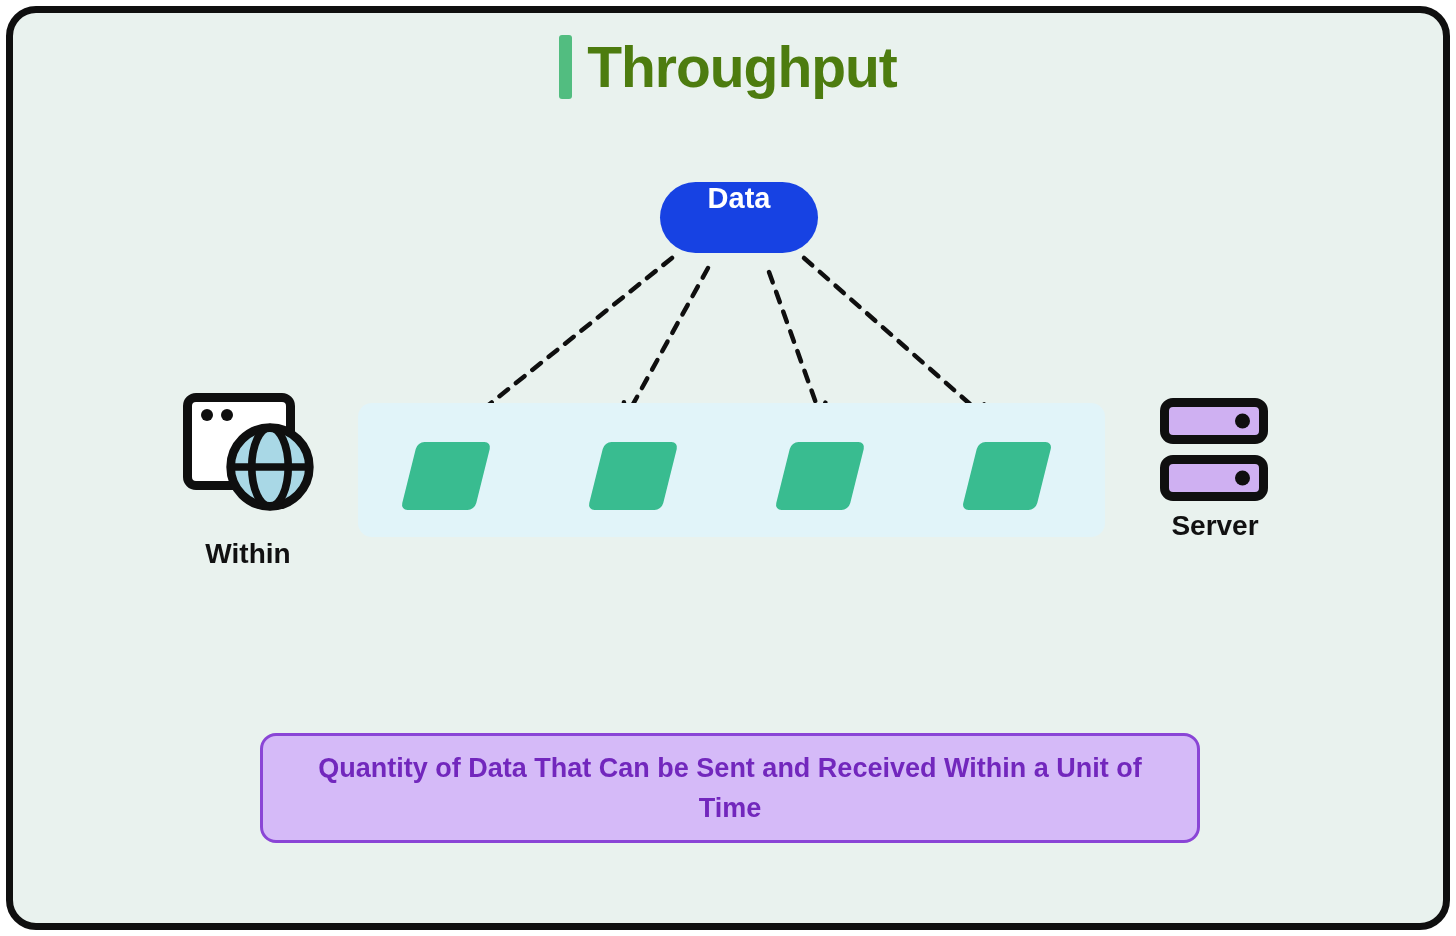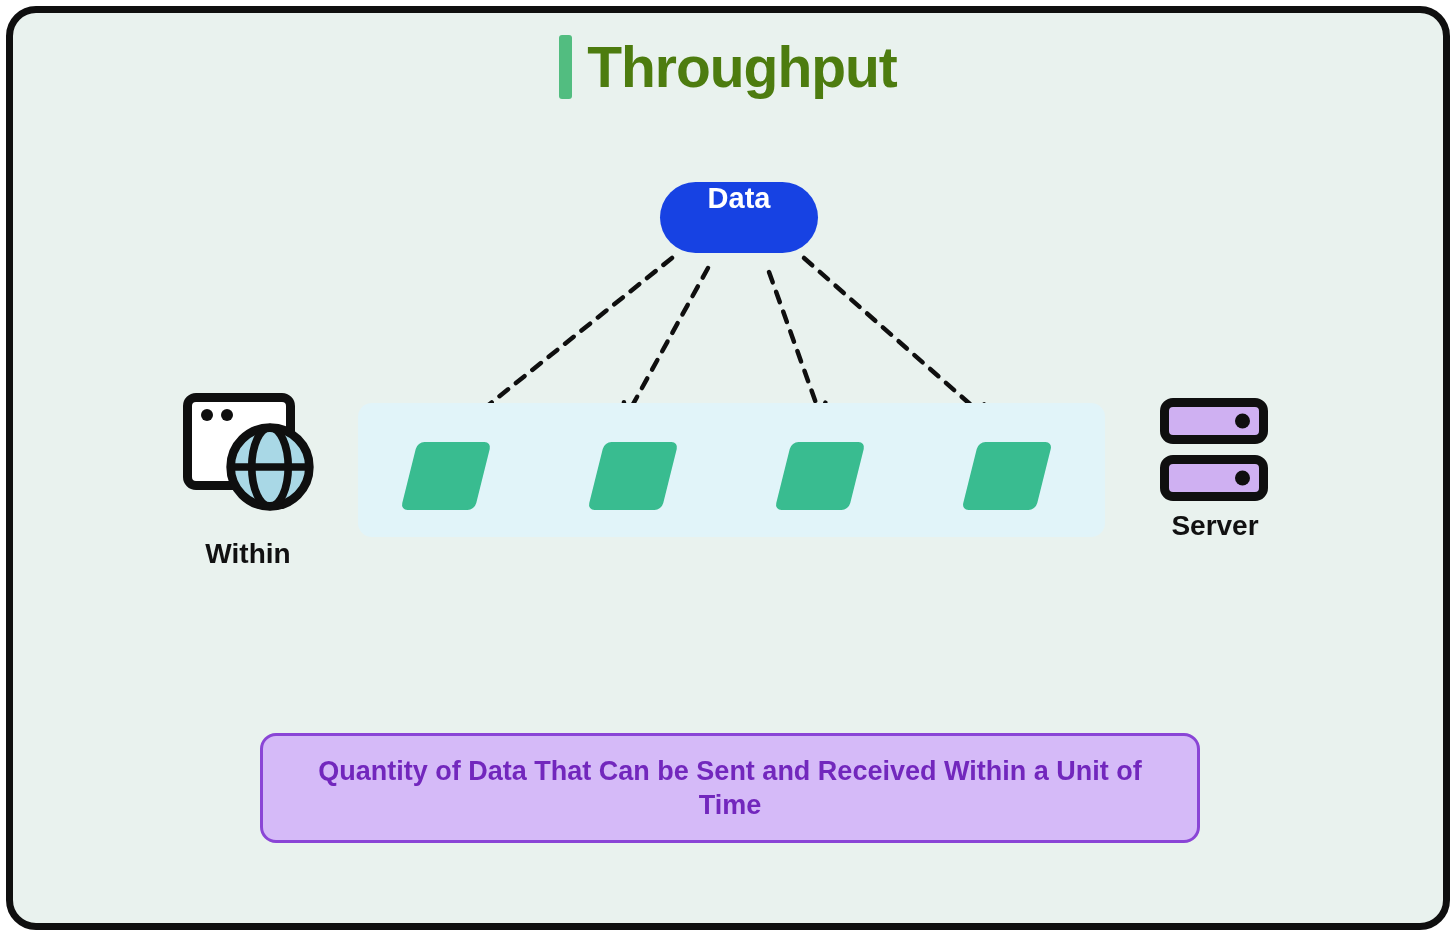--- a/index.html
+++ b/index.html
@@ -52,21 +52,21 @@
   .node-label { position: absolute; font-size: 28px; font-weight: 700; color: #111;
     text-align: center; width: 200px; }
   .client-label { left: 148px; top: 538px; }
   .server-label { left: 1115px; top: 510px; }
 
   
   .caption-box { position: absolute; left: 260px; top: 733px; width: 940px; height: 110px;
     background: #d5baf8; border: 3px solid #8a45d6; border-radius: 16px;
     display: flex; align-items: center; justify-content: center; }
   .caption-text { max-width: 830px; text-align: center; font-size: 27px; font-weight: 700;
-    color: #7227bd; line-height: 34px; }
+    color: #7227bd; line-height: 40px; }
 </style>
 </head>
 <body>
 
 <div class="frame"></div>
 
 <div class="content">
 
   <div class="title-wrap">
     <div class="title-bar"></div>

